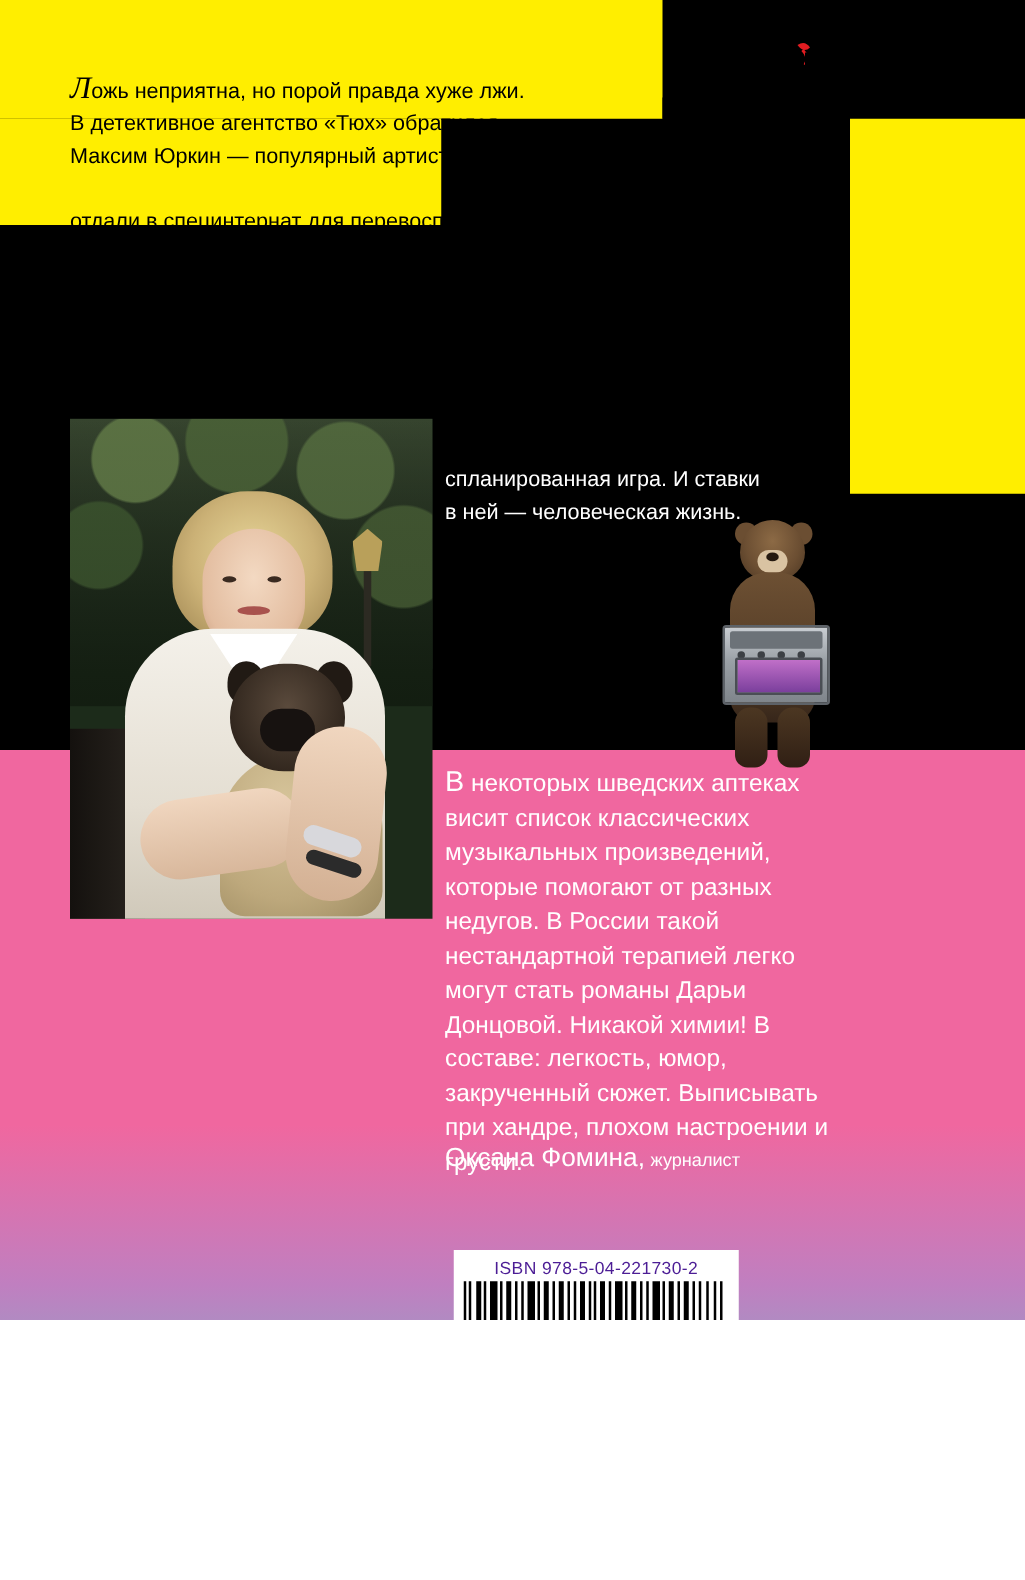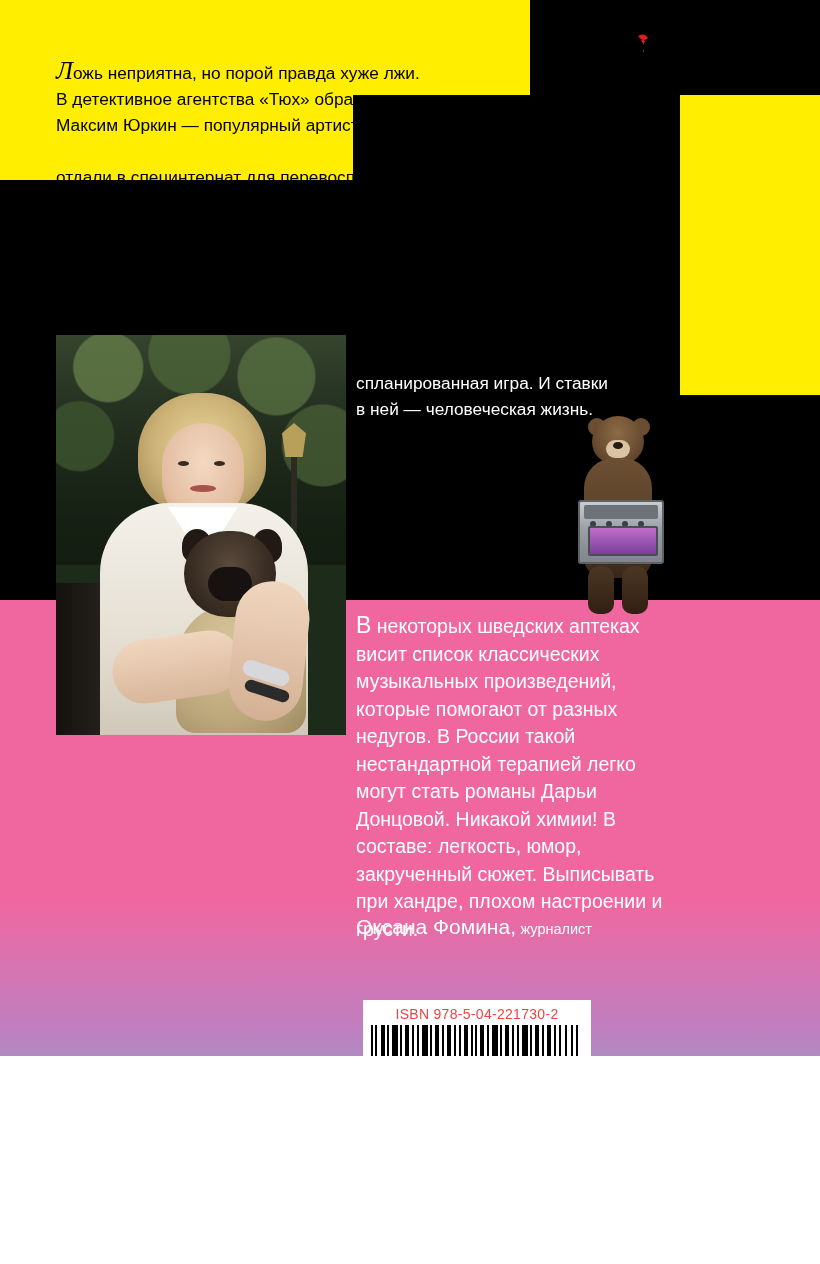--- a/index.html
+++ b/index.html
@@ -323,21 +323,21 @@
     position: absolute;
     left: 363px; top: 1000px;
     width: 228px; height: 124px;
     background: #ffffff;
     padding: 6px 8px;
     box-sizing: border-box;
   }
   .isbn-text {
     font-family: "Liberation Sans", sans-serif;
     font-size: 14px;
-    color: #ef4444;
+    color: #4c1d95;
     text-align: center;
     letter-spacing: 0.3px;
     margin-bottom: 3px;
   }
   .bars {
     position: relative;
     height: 74px;
     width: 212px;
     margin: 0 auto;
   }
@@ -379,21 +379,21 @@
       <path d="M18 6 q6 -4 10 2 q-5 5 -10 -2 Z" fill="#e21c21"></path>
       <path d="M22 10 q6 6 2 12" stroke="#e21c21" stroke-width="2.5" fill="none"></path>
       <path d="M24 12 L122 12 L122 26 L104 26 L104 32 L86 32 L80 46 L62 46 L60 34 L44 34 L38 26 L24 26 Z" fill="#000000"></path>
       <circle cx="52" cy="28" r="7" fill="none" stroke="#000000" stroke-width="5"></circle>
       <path d="M106 14 L120 14 L120 22 L106 22 Z" fill="#000000"></path>
     </svg>
   </div>
 
   <div class="blurb">
     <span class="dropcap">Л</span><span>ожь неприятна, но порой правда хуже лжи.</span><br>
-    <span>В детективное агентства «Тюх» обратился</span><br>
+    <span>В детективное агентство «Тюх» обратился</span><br>
     <span>Максим Юркин — популярный артист, кумир</span><br>
     <br>
     <span>отдали в специнтернат для перевоспитания. Убежать из</span><br>
     <span>такого учреждения, где даже мышь не проскочит, невозмож-</span><br>
     <span>но. Но Вере это удалось. Дело осложняется тем, что на кону</span><br>
     <span>жизнь ее младшего брата, ведь у Кирилла редкое заболевание.</span><br>
     <span>И только пересадка костного мозга сестры может спасти его.</span><br>
     <span>Времени мало, а девочка исчезла. Даша Васильева и сыщики</span><br>
     <span>агентства срочно разворачивают операцию по поиску девочки.</span><br>
     <span>Но чем глубже они погружаются в дело, тем яснее становится:</span>

